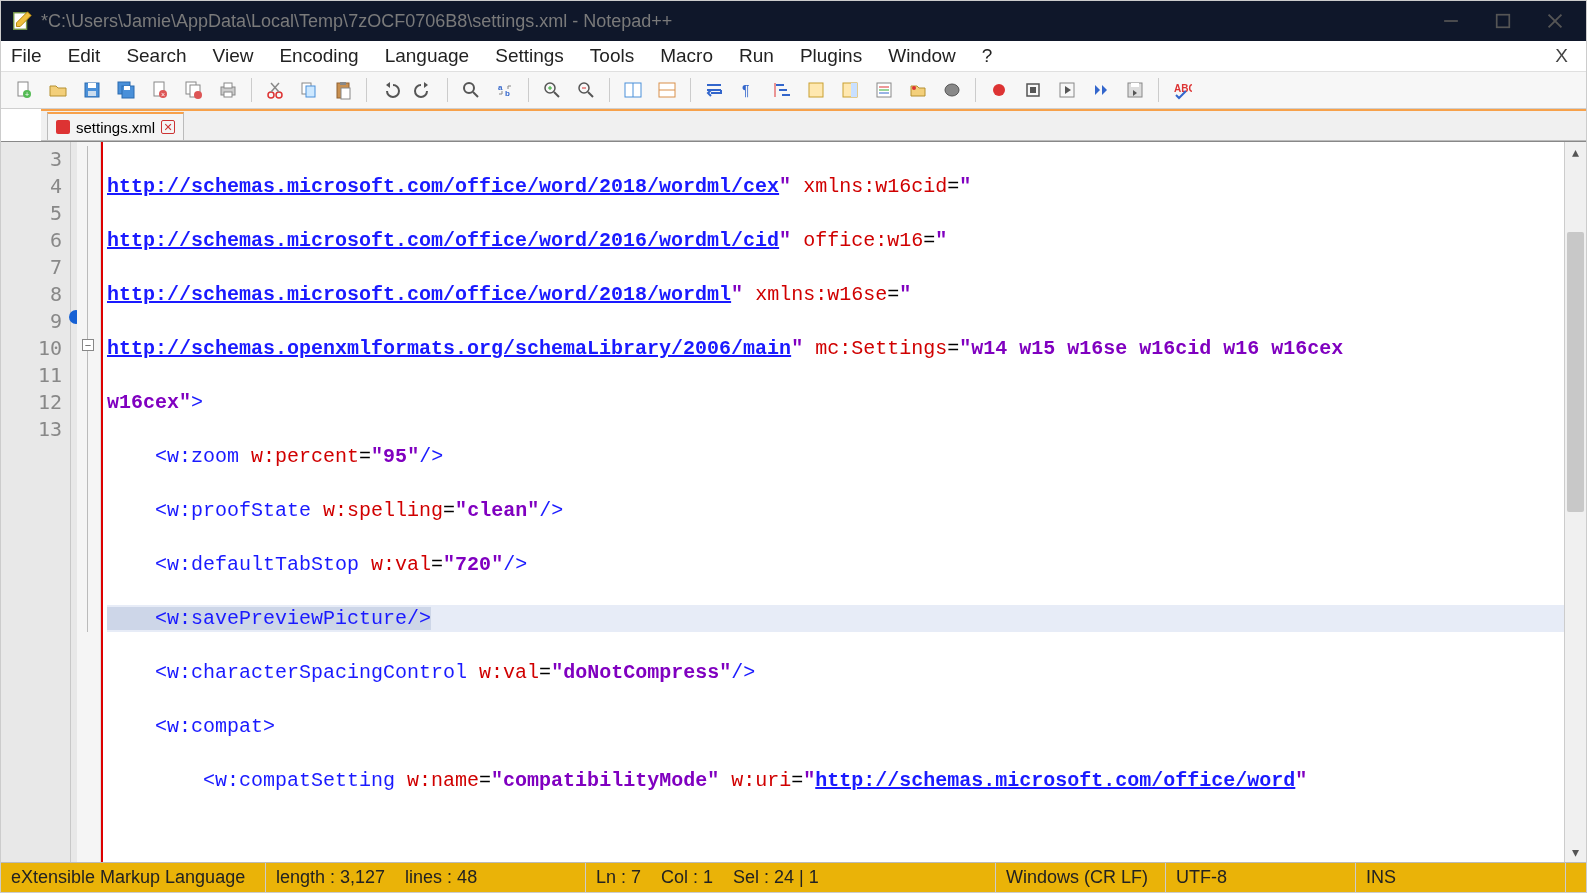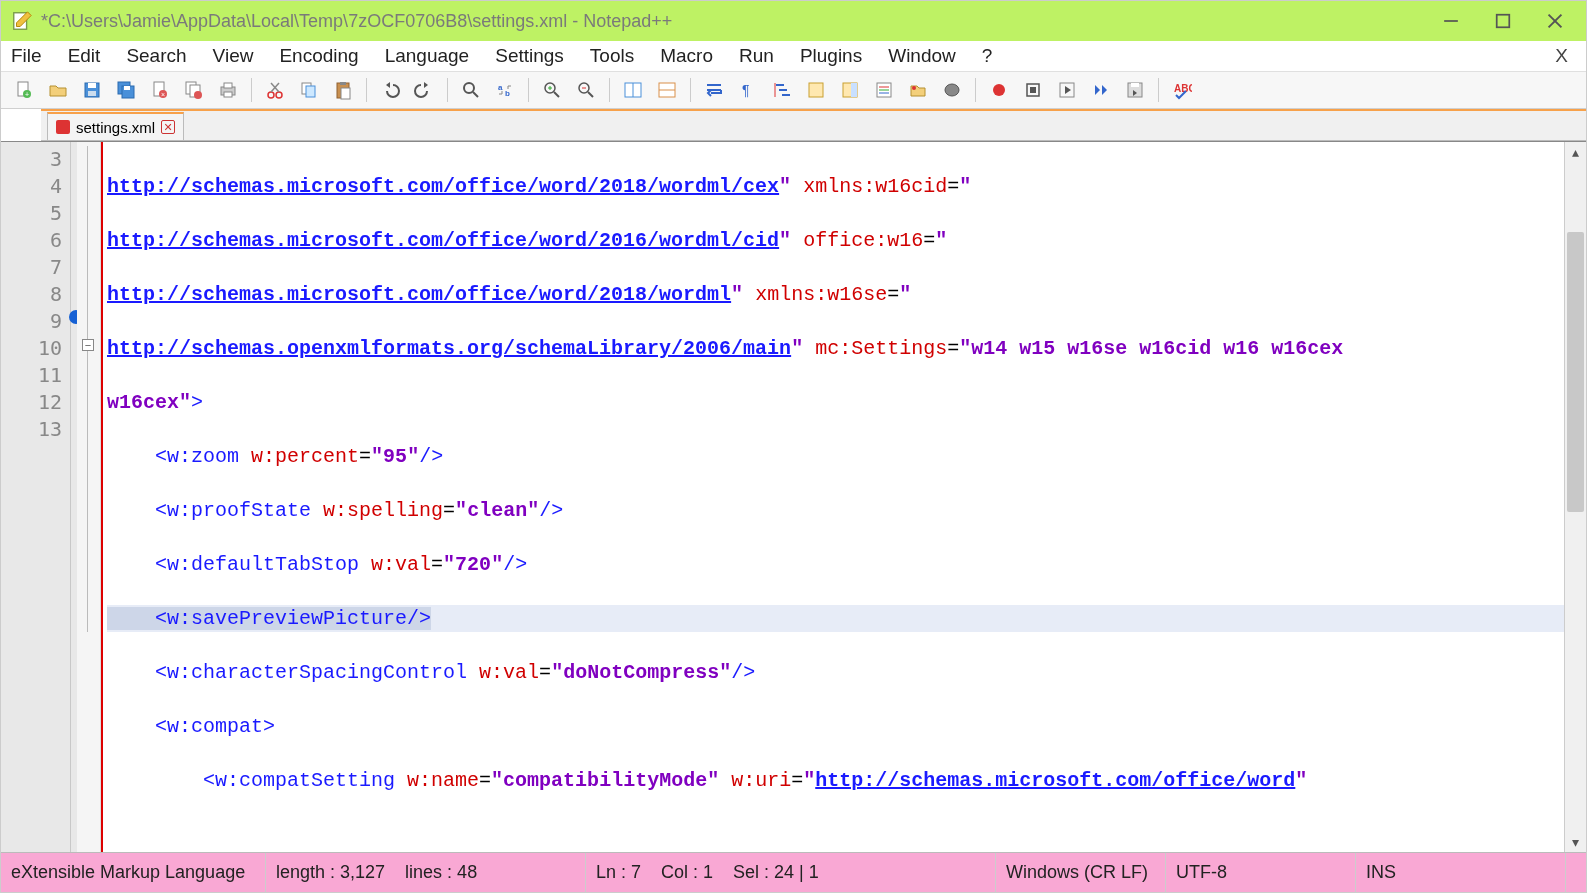--- a/index.html
+++ b/index.html
@@ -1,19 +1,19 @@
 <!DOCTYPE html>
 <html><head>
 <meta charset="utf-8">
 <style>
 * { margin:0; padding:0; box-sizing:border-box; }
 body { font-family:"Segoe UI",Tahoma,sans-serif; font-size:14px; background:#fff; overflow:hidden; width:1587px; height:893px; display:flex; flex-direction:column; border:1px solid #ccc; }
 
 
-.titlebar { display:flex; align-items:center; height:40px; padding:0 4px; background:#bef264; }
+.titlebar { display:flex; align-items:center; height:40px; padding:0 4px; background:#0f172a; }
 .titlebar .app-icon { width:22px; height:22px; margin:0 8px 0 6px; display:inline-flex; align-items:center; justify-content:center; }
 .titlebar .title-text { flex:1; color:#7a7a7a; font-size:18px; }
 .titlebar .win-btns { display:flex; gap:34px; padding-right:18px; }
 .titlebar .win-btn { width:18px; height:18px; color:#666; display:flex; align-items:center; justify-content:center; }
 .win-btn svg { stroke:#555; stroke-width:1.5; fill:none; }
 
 
 .menubar { display:flex; align-items:center; height:30px; padding:0 10px; gap:26px; color:#222; font-size:19px; }
 .menubar .menu-item { cursor:default; }
 .menubar .overflow { margin-left:auto; color:#444; font-size:19px; padding-right:8px;}
@@ -49,21 +49,21 @@
 
 
 .tag { color:#1a1aff; }
 .attr { color:#d00000;text-align:center; }
 .str { color:#8000c0; font-weight:bold; }
 .url { color:#1a1aff; text-decoration:underline; font-weight:bold; }
 .brkt { color:#1a1aff; }
 .eq { color:#000; }
 
 
-.statusbar { display:flex; align-items:center; height:40px; background:#f9a8d4; border-top:1px solid #bbb; font-size:18px; color:#222; }
+.statusbar { display:flex; align-items:center; height:30px; background:#eab308; border-top:1px solid #bbb; font-size:18px; color:#222; }
 .statusbar .cell { padding:0 10px; border-right:1px solid #ccc; height:100%; display:flex; align-items:center; white-space:pre; }
 .statusbar .cell:last-child { border-right:none; }
 .sb-extra { width:20px; background:#e0e0e0; border-left:1px solid #bbb; }
 
 .line { display:block; height:27px; }
 .indent1 { padding-left:48px; }
 .indent2 { padding-left:96px; }
 </style>
 </head>
 <body>

